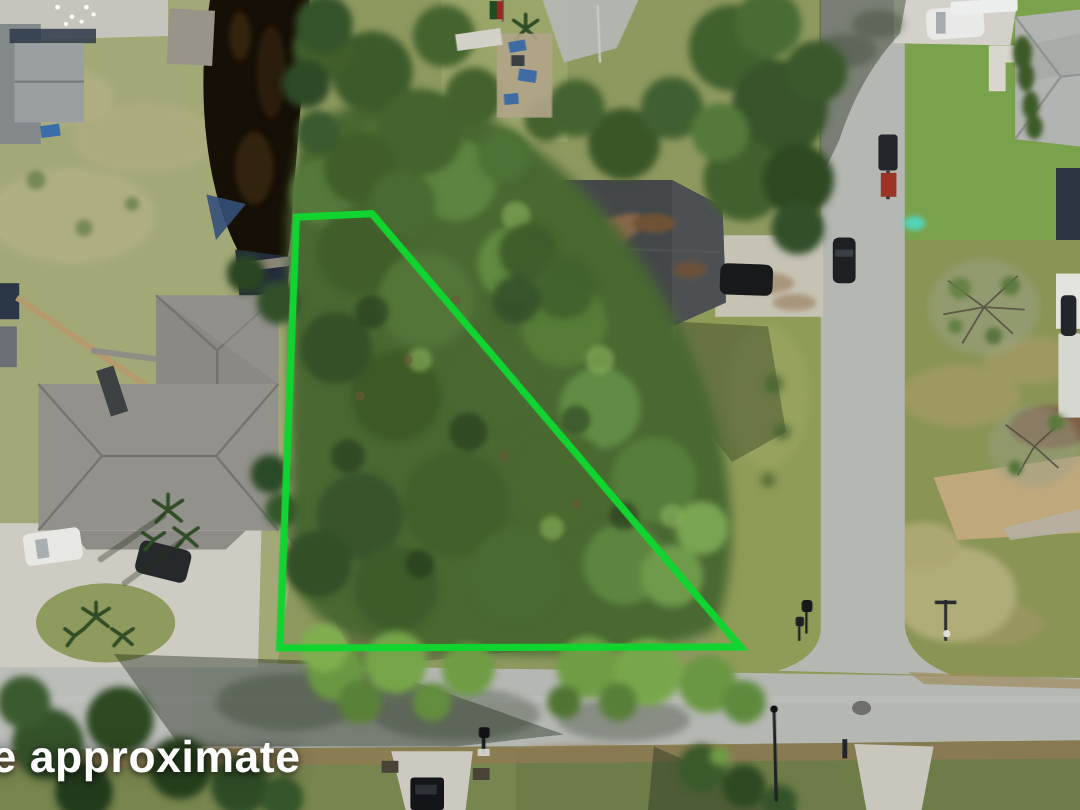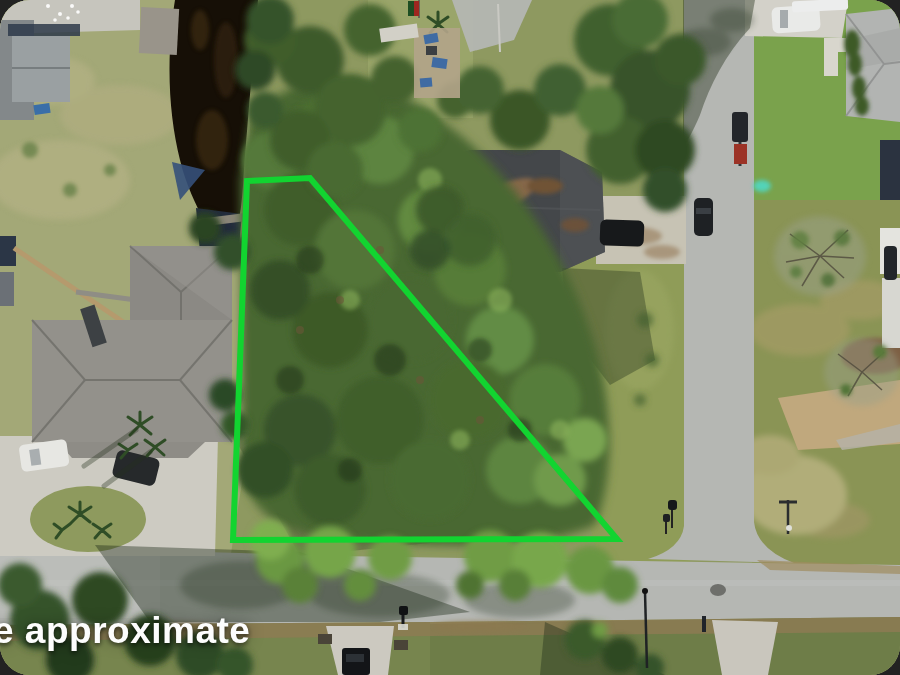--- a/index.html
+++ b/index.html
@@ -1,17 +1,17 @@
 <!DOCTYPE html>
 <html><head>
 <meta charset="utf-8">
 <style>
   html,body{margin:0;padding:0;background:#222;}
   .stage{position:relative;width:900px;height:675px;overflow:hidden;background:#8e9960;
-         font-family:"Liberation Sans",sans-serif;border-radius:30px;}
+         font-family:"Liberation Sans",sans-serif;}
   .stage svg{position:absolute;left:0;top:0;}
   .watermark{position:absolute;left:-7px;top:610px;font-size:37px;font-weight:700;color:#fdfdfd;
              letter-spacing:.5px;white-space:nowrap;
              text-shadow:0 2px 5px rgba(0,0,0,.65),0 0 16px rgba(0,0,0,.4);}
 </style>
 </head>
 <body>
 
 <div class="stage">
 <svg width="900" height="675" viewBox="0 0 900 675">

